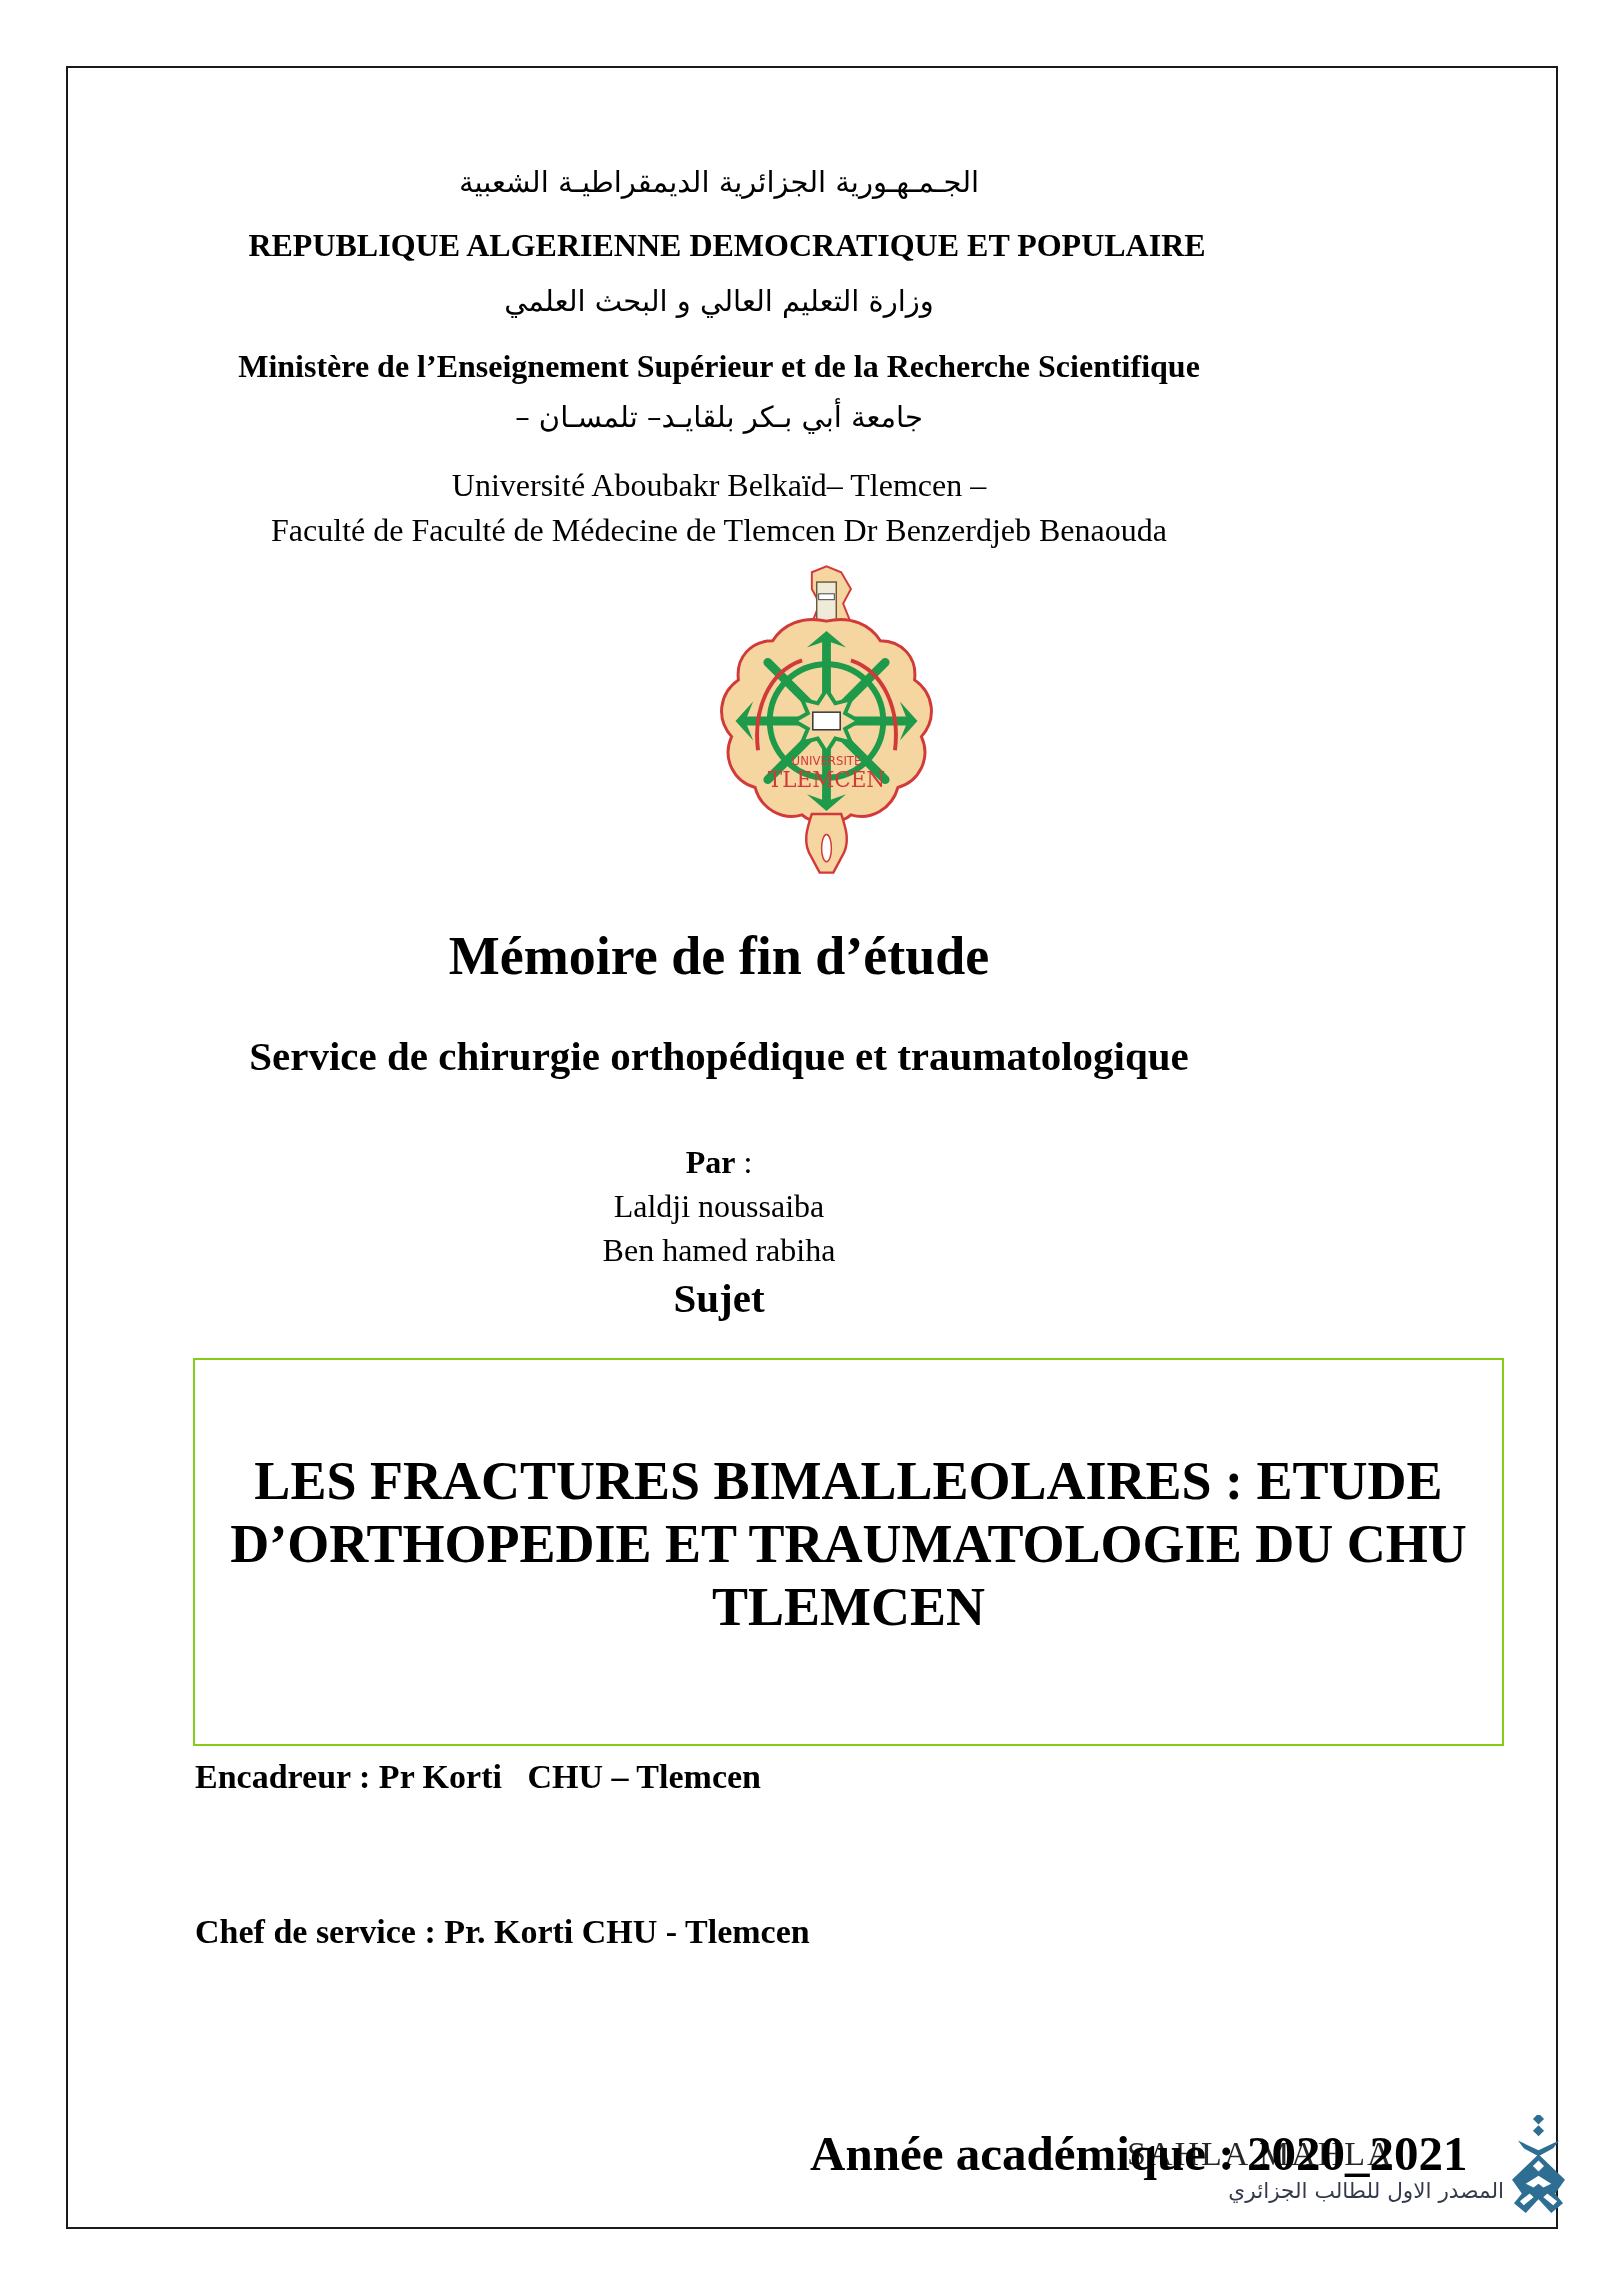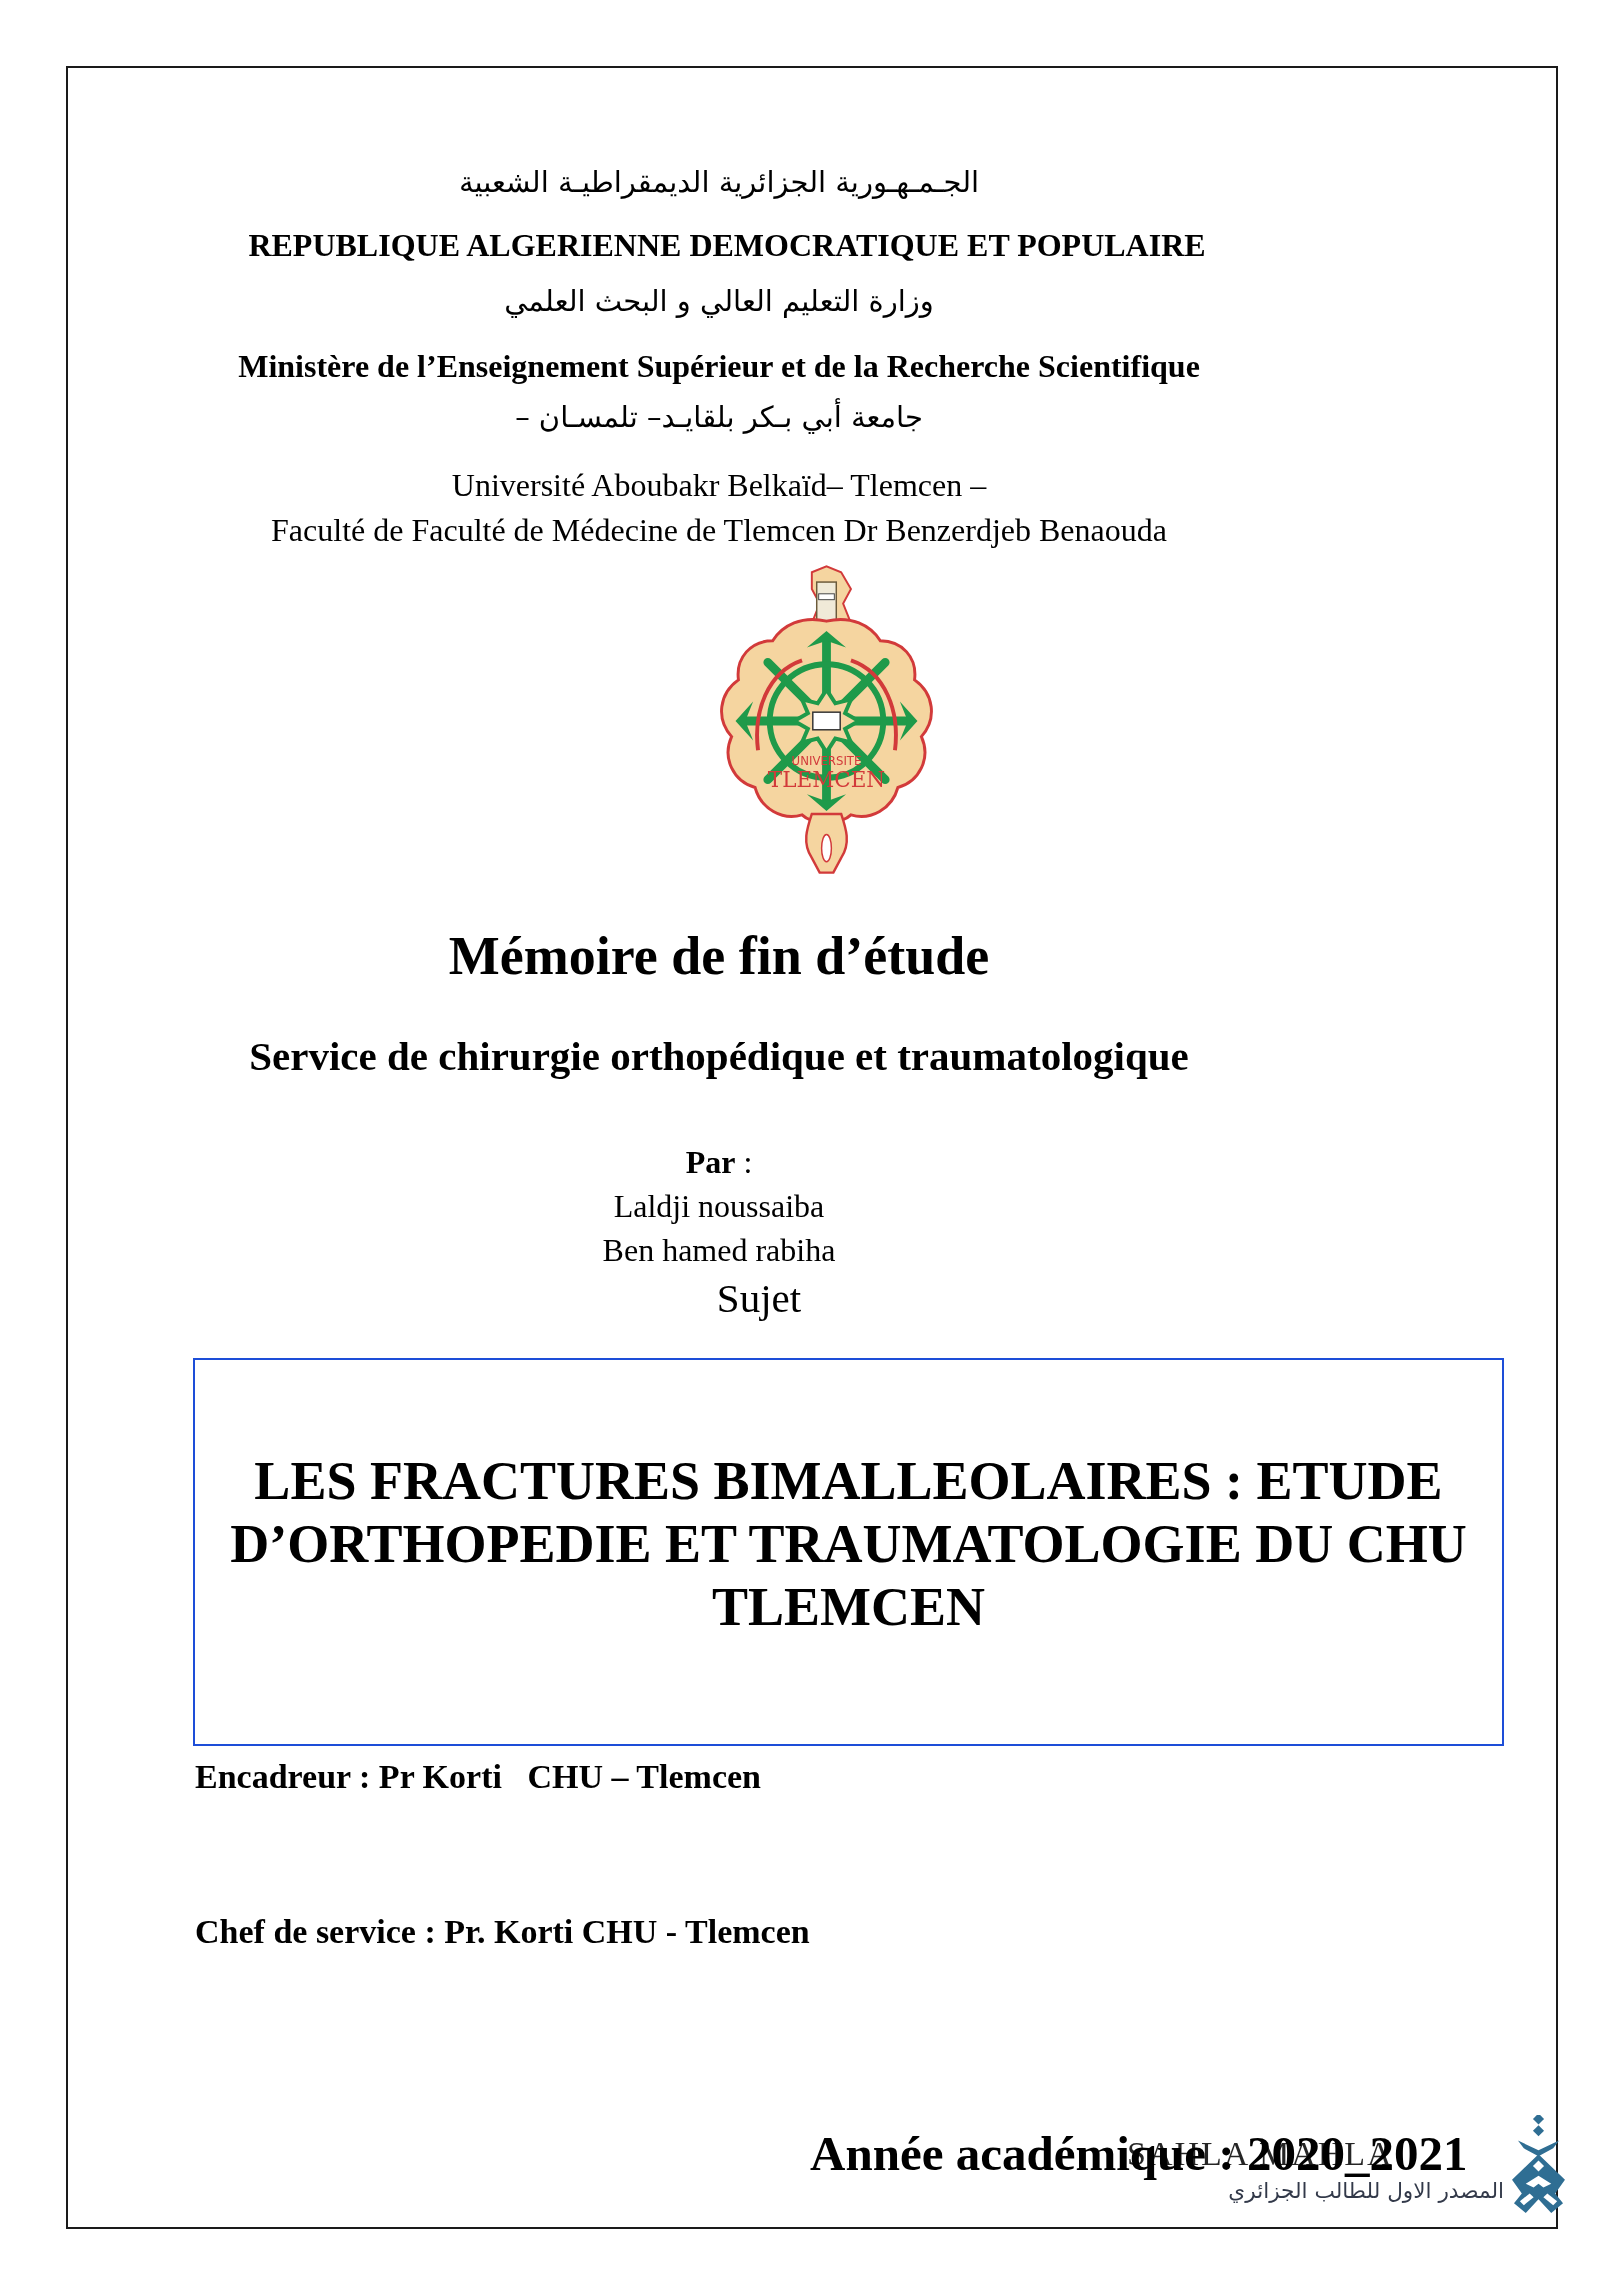--- a/index.html
+++ b/index.html
@@ -6,23 +6,23 @@
   body { width:1621px; height:2293px; position:relative; overflow:hidden;
          font-family:"Liberation Serif", "DejaVu Serif", serif; color:#000; }
   .page-border { position:absolute; left:66px; top:66px; width:1488px; height:2159px;
                  border:2px solid #1a1a1a; box-sizing:content-box; }
   .line { position:absolute; left:0; width:1438px; text-align:center; white-space:nowrap; }
   .ar { font-family:"DejaVu Serif", serif; direction:rtl; font-size:29px; }
   .b { font-weight:bold; }
   .fr12 { font-size:32px; }
   .t-memoire { font-size:54px; font-weight:bold; }
   .t-service { font-size:41px; font-weight:bold; }
-  .t-sujet { font-size:41px; font-weight:normal;margin-left:40px; }
+  .t-sujet { font-size:41px; font-weight:bold; }
   .subject-box { position:absolute; left:193px; top:1358px; width:1311px; height:388px;
-                 border:2px solid #1d4ed8; box-sizing:border-box; }
+                 border:2px solid #84cc16; box-sizing:border-box; }
   .subject-text { position:absolute; left:0; right:0; top:90px; text-align:center;
                   font-size:54px; font-weight:bold; line-height:63px; }
   .subject-text div { white-space:nowrap; }
   .left-line { position:absolute; left:195px; white-space:nowrap; font-size:34px; font-weight:bold; }
   .annee { position:absolute; left:810px; top:2125px; font-size:49px; font-weight:bold; white-space:nowrap; }
   .logo { position:absolute; left:714px; top:564px; width:225px; height:312px; }
   .wm-title { position:absolute; left:1127px; top:2135px; font-family:Liberation Serif, serif;
               font-size:34px; letter-spacing:2px; color:#000000; opacity:0.85; white-space:nowrap; }
   .wm-sub { position:absolute; left:1127px; top:2178px; width:377px; font-family:"DejaVu Sans", sans-serif;
             font-size:21.6px; color:#0f172a; opacity:0.85; direction:rtl; text-align:right; white-space:nowrap; }

